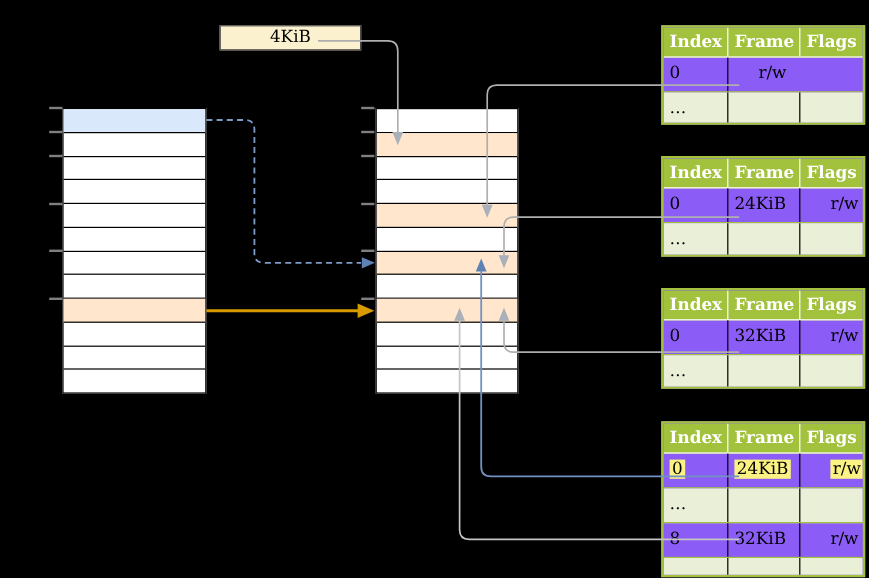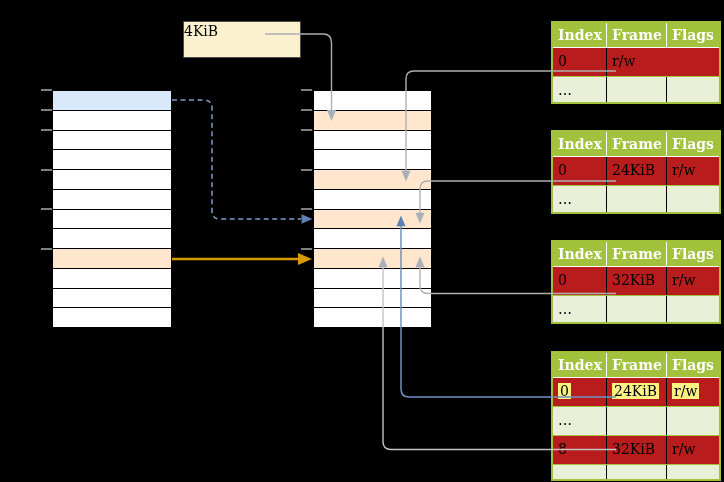--- a/index.html
+++ b/index.html
@@ -17,45 +17,45 @@
   }
   .mem-row{flex:1;border-bottom:1px solid #000;box-sizing:border-box;}
   .mem-row:last-child{border-bottom:none;}
   .row-blue{background:#DAE8FC;}
   .row-orange{background:#FFE6CC;}
 
   .tick{position:absolute;width:11px;height:0;border-top:2px solid #7F7F7F;}
 
   
   .size-box{
-    position:absolute;left:183px;top:21px;width:118px;height:37px;
+    position:absolute;left:183px;top:21px;width:118px;height:21px;
     background:#FCF1CE;border:1px solid #4A4A4A;box-sizing:border-box;
-    font-size:14px;color:#000;line-height:19px;
+    font-size:14px;color:#000;text-align:center;line-height:19px;
   }
 
   
   .pt{
     position:absolute;left:551px;width:170px;
-    border:2px solid #A2C13D;background:#b91c1c;box-sizing:border-box;
+    border:2px solid #A2C13D;background:#8b5cf6;box-sizing:border-box;
     overflow:hidden;
   }
   .pt-row{display:grid;grid-template-columns:54px 60px 52px;}
   .pt-head{background:#A2C13D;height:24px;border-bottom:1.5px solid #fff;}
   .pt-head .pt-cell{
     color:#fff;font-weight:bold;font-size:14px;line-height:24px;
     border-right:1.5px solid #fff;padding-left:5px;
   }
   .pt-head .pt-cell:last-child{border-right:none;}
   .pt-data{height:28px;border-bottom:1.5px solid #A2C13D;}
   .pt-data:last-child{border-bottom:none;}
   .pt-data .pt-cell{
     font-size:14px;color:#000;line-height:27px;padding-left:5px;
     border-right:1px solid #000;white-space:nowrap;
   }
-  .pt-data .pt-cell:last-child{border-right:none;}
+  .pt-data .pt-cell:last-child{border-right:none;margin-left:20px;}
   .pt-data.shaded{background:#EAF0D7;}
   .hl{background:#FBF283;padding:0 2px;}
 
   svg.overlay{position:absolute;left:0;top:0;pointer-events:none;}
 </style>
 </head>
 <body>
 
 <div class="mem-table" style="left:52px;width:120px;">
   <div class="mem-row row-blue"></div>

